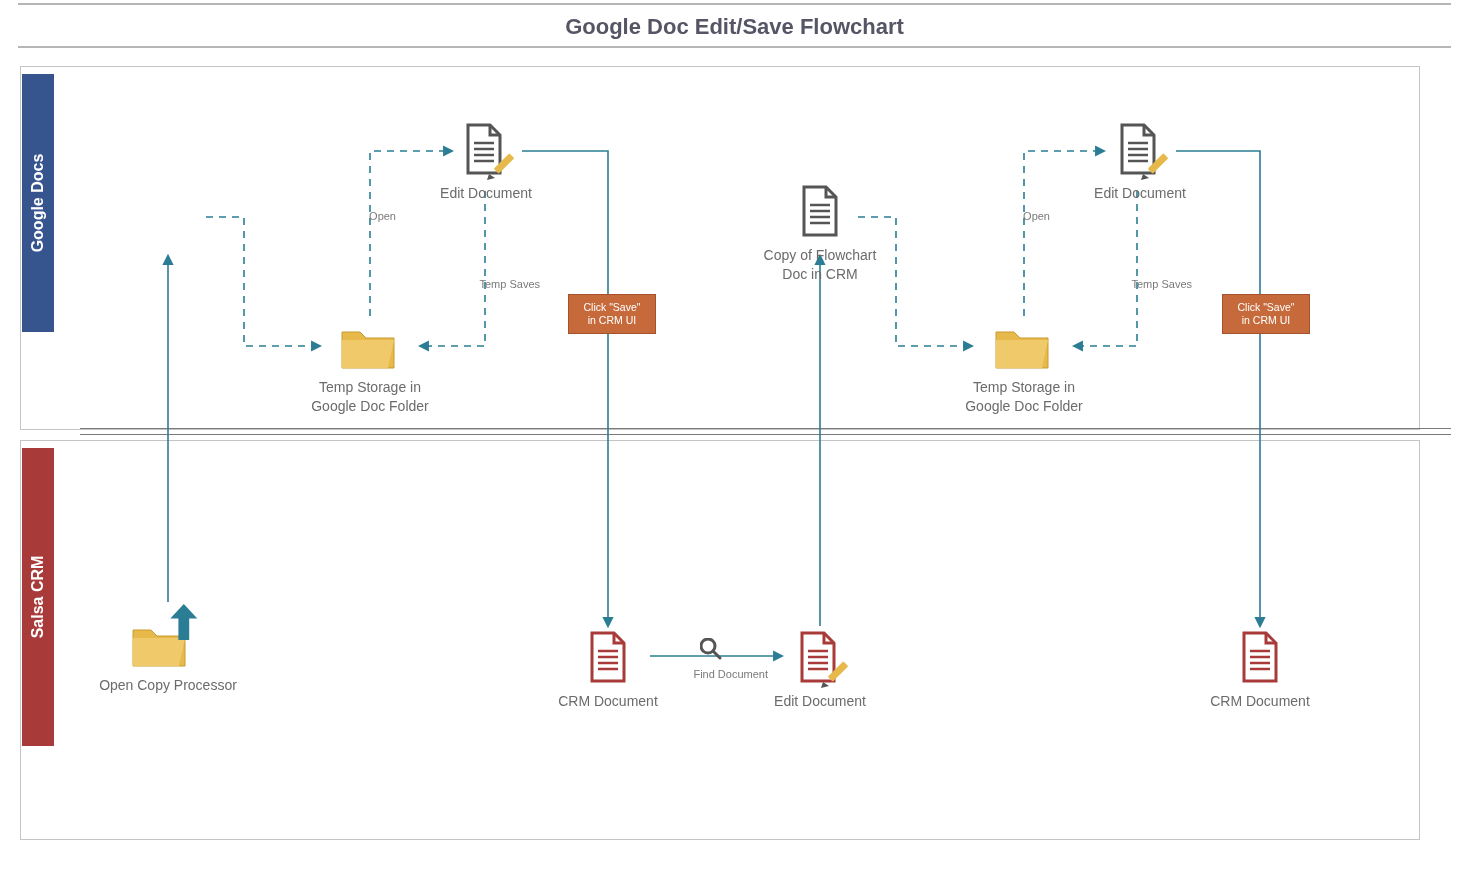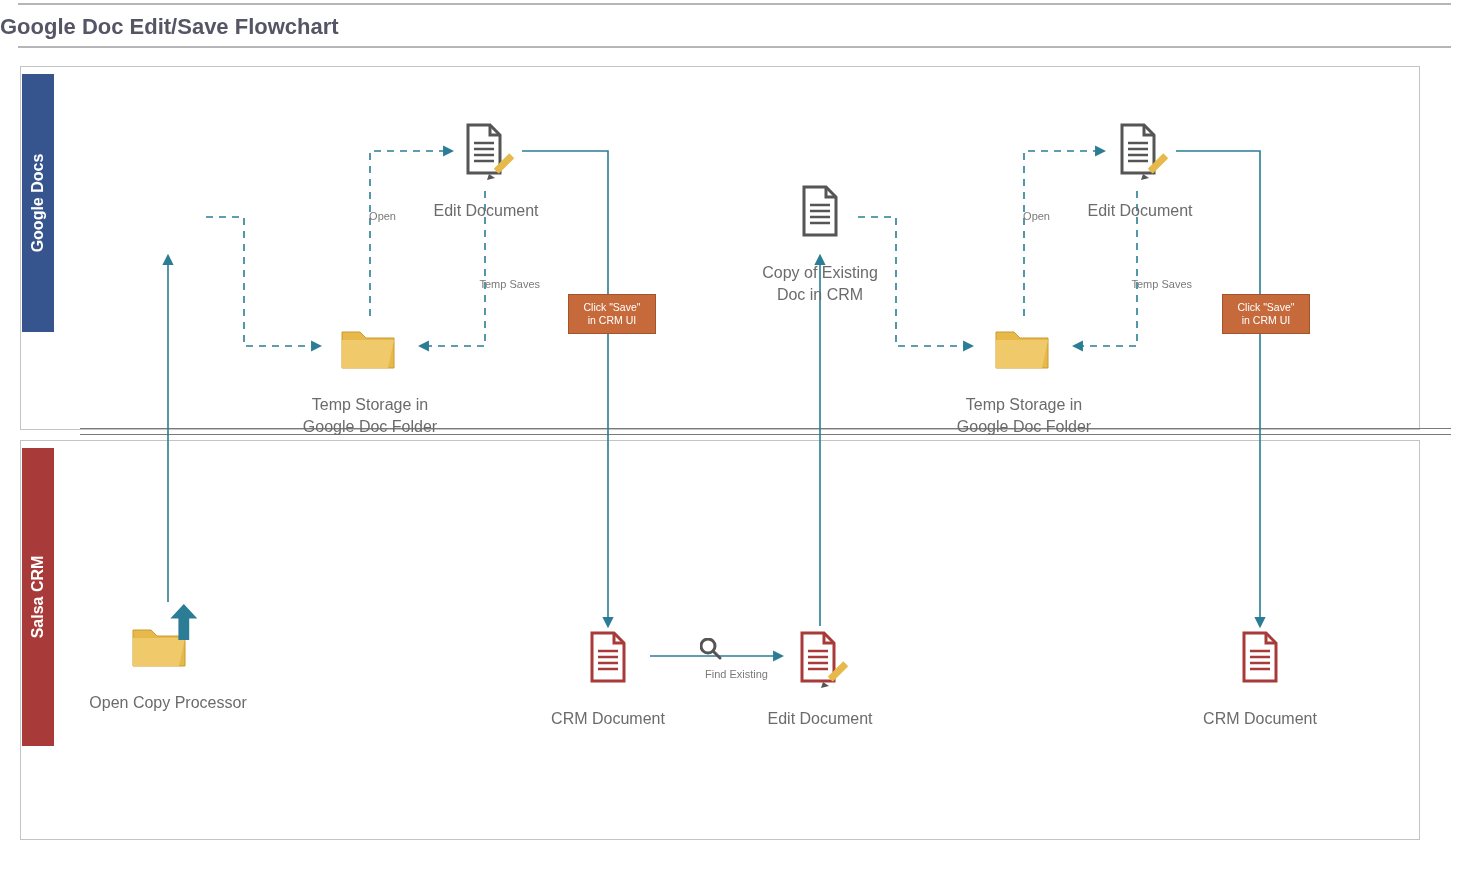--- a/index.html
+++ b/index.html
@@ -1,24 +1,24 @@
 <!DOCTYPE html>
 <html><head>
 <meta charset="utf-8">
 <style>
   html,body{margin:0;padding:0;background:#fff;font-family:"Segoe UI",Arial,Helvetica,sans-serif;color:#555}
   .page{position:relative;width:1469px;height:869px}
   .topRule{position:absolute;left:18px;right:18px;height:0;border-top:2px solid #b6b6b6}
-  .title{position:absolute;left:0;right:0;text-align:left;font-size:22px;font-weight:700;color:#556}
+  .title{position:absolute;left:0;right:0;text-align:center;font-size:22px;font-weight:700;color:#556}
   .hrPair{position:absolute;left:80px;right:18px;height:0;border-top:1px solid #7a7a7a}
   .laneBand{position:absolute;width:32px;color:#fff;font-weight:700;font-size:16px;display:flex;align-items:center;justify-content:center}
   .laneBand span{transform:rotate(-90deg);white-space:nowrap}
   .laneBox{position:absolute;border:1px solid #c4c4c4}
   .node{position:absolute;width:160px;text-align:center}
-  .cap{font-size:16px;color:#6b6b6b;line-height:1.35;margin-top:20px}
+  .cap{font-size:14px;color:#6b6b6b;line-height:1.35;margin-top:4px}
   .lbl{position:absolute;font-size:11px;color:#7a7a7a;text-align:right}
   .badge{position:absolute;width:78px;padding:6px 4px;background:#c66a3c;border:1px solid #a4532b;color:#fff;font-size:10.5px;line-height:1.25;text-align:center}
   svg.ic{display:block;margin:0 auto}
 </style>
 </head>
 <body>
 
 <div class="page">
 
   <div class="topRule" style="top:3px"></div>
@@ -123,21 +123,21 @@
         <use href="#folder"></use>
       </svg>
     <div class="cap" style="white-space:pre-line">Temp Storage in
 Google Doc Folder</div>
   </div>
 
   <div class="node" style="left:740px;top:180px">
     <svg class="ic" width="58" height="62">
         <use href="#docGray" transform="translate(5,5)"></use>
       </svg>
-    <div class="cap" style="white-space:pre-line">Copy of Existing
+    <div class="cap" style="white-space:pre-line">Copy of Flowchart
 Doc in CRM</div>
   </div>
 
   <div class="node" style="left:1060px;top:118px">
     <svg class="ic" width="62" height="62">
       <use href="#docGray" transform="translate(5,5)"></use>
       <g transform="translate(38,42)">
           <use href="#pencil"></use>
         </g>
     </svg>
@@ -173,21 +173,21 @@
   <div class="node" style="left:528px;top:626px">
     <svg class="ic" width="58" height="62">
         <use href="#docRed" transform="translate(5,5)"></use>
       </svg>
     <div class="cap">CRM Document</div>
   </div>
 
   <svg style="position:absolute;left:700px;top:638px" width="26" height="26">
       <use href="#magnifier"></use>
     </svg>
-  <div class="lbl" style="left:668px;top:668px;width:100px">Find Existing</div>
+  <div class="lbl" style="left:668px;top:668px;width:100px">Find Document</div>
 
   <div class="node" style="left:740px;top:626px">
     <svg class="ic" width="62" height="62">
       <use href="#docRed" transform="translate(5,5)"></use>
       <g transform="translate(38,42)">
           <use href="#pencil"></use>
         </g>
     </svg>
     <div class="cap">Edit Document</div>
   </div>

